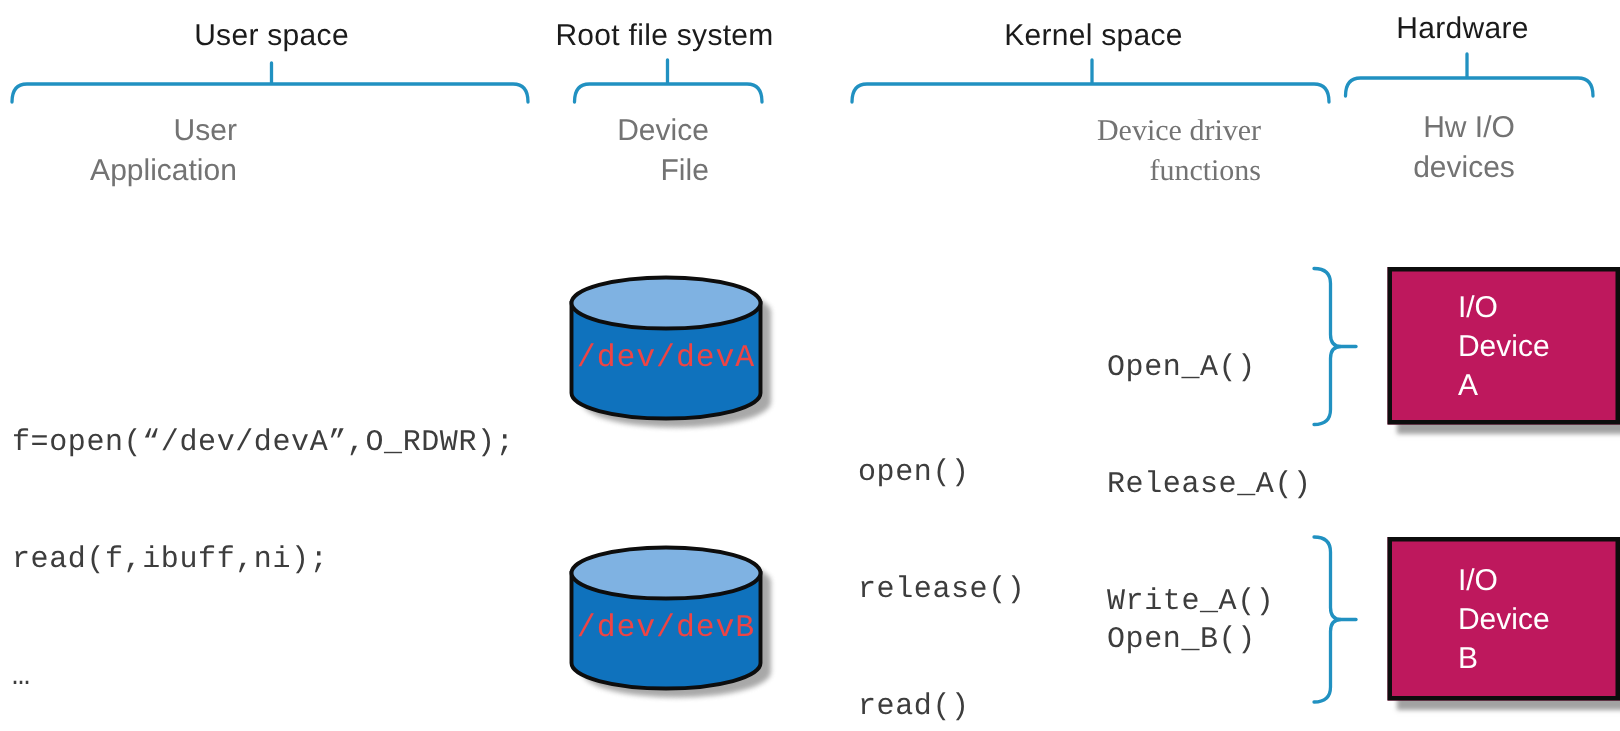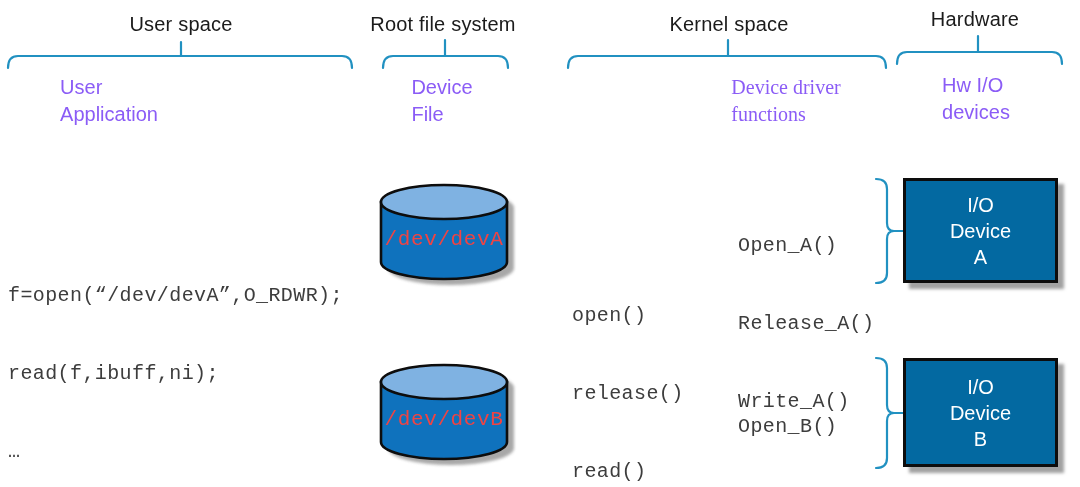--- a/index.html
+++ b/index.html
@@ -8,41 +8,42 @@
     font-family:"Liberation Sans",sans-serif;overflow:hidden;
   }
   #shapes{position:absolute;left:0;top:0;width:1080px;height:487px;}
   .hdr{
     position:absolute;transform:translateX(-50%);
     font-size:20px;line-height:24px;color:#1b1b1b;letter-spacing:0.2px;
     white-space:nowrap;
   }
   .sublabel{
     position:absolute;transform:translateX(-50%);
-    font-size:20px;line-height:27px;color:#8b5cf6;text-align:left;
+    font-size:20px;line-height:27px;color:#737373;text-align:right;
     white-space:pre-line;
   }
   .mono{
     position:absolute;
     font-family:"Liberation Mono","DejaVu Sans Mono",monospace;
     font-size:20px;line-height:26px;color:#3d3d3d;letter-spacing:0.4px;
     white-space:pre;
   }
   .cyl-label{
     position:absolute;width:126px;text-align:center;
     font-family:"Liberation Mono","DejaVu Sans Mono",monospace;
     font-size:21px;line-height:26px;color:#ef4444;letter-spacing:0.6px;
   }
   .iobox{
     position:absolute;width:149px;box-sizing:content-box;
-    background:#0369a1;border:3px solid #0d0d0d;
+    background:#be185d;border:3px solid #0d0d0d;
     box-shadow:6px 6px 3px rgba(85,85,85,0.55);
     display:flex;align-items:center;justify-content:center;
-    color:#ffffff;font-size:20px;line-height:26px;text-align:center;
+    color:#ffffff;font-size:20px;line-height:26px;text-align:left;
     white-space:pre-line;
+    margin-left:22px;
   }
   #iobox-a{left:903px;top:178px;height:99px;}
   #iobox-b{left:903px;top:358px;height:103px;}
   .code-line{white-space:pre;}
 </style>
 </head>
 <body>
 
 <div id="canvas">
 

